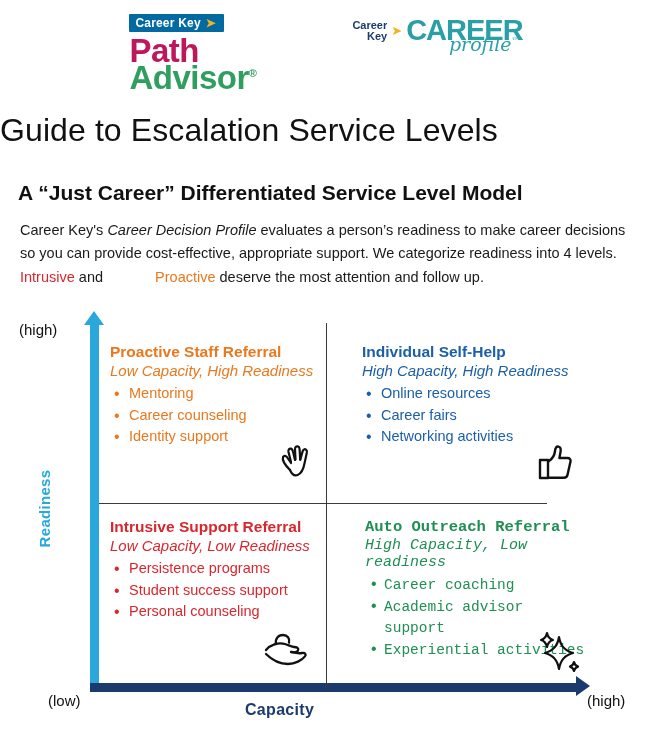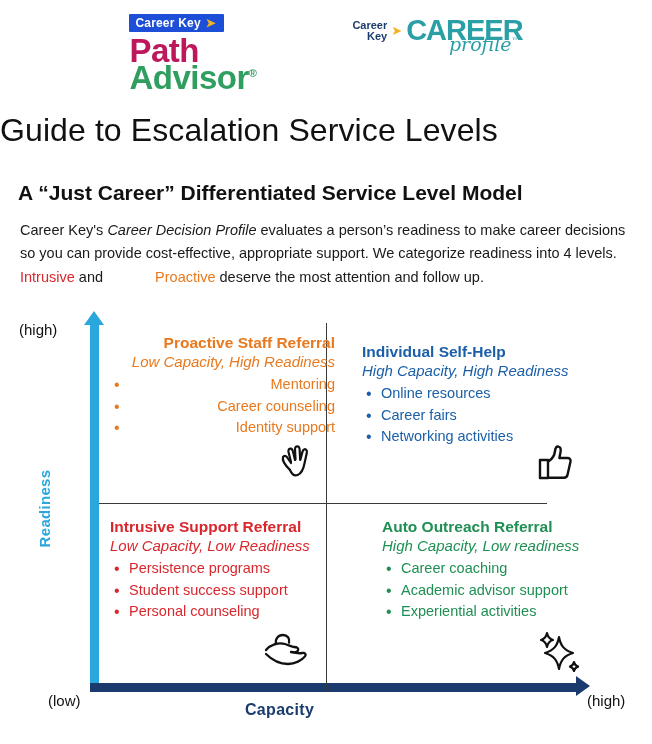--- a/index.html
+++ b/index.html
@@ -22,21 +22,21 @@
     justify-content: center;
     align-items: flex-start;
     gap: 96px;
     padding-top: 14px;
   }
   .logo-pathadvisor {
     text-align: left;
     line-height: 1;
   }
   .ck-badge {
-    background: #1d4ed8;
+    background: #0369a1;
     color: #ffffff;
     font-size: 12px;
     font-weight: bold;
     letter-spacing: .2px;
     padding: 3px 8px 3px 6px;
     display: inline-flex;
     align-items: center;
     gap: 5px;
     border-radius: 1px;
   }
@@ -230,24 +230,24 @@
     font-size: 16px;
     font-weight: bold;
     color: #1b3b6f;
     letter-spacing: .3px;
   }
 
   .quad {
     position: absolute;
     width: 225px;
   }
-  .q-tl { left: 110px; top: 29px; text-align: right; }
+  .q-tl { left: 110px; top: 38px; }
   .q-tr { left: 362px; top: 38px; }
   .q-bl { left: 110px; top: 213px; }
-  .q-br { left: 382px; top: 213px; }
+  .q-br { left: 365px; top: 213px; font-family: Liberation Mono, monospace; }
 
   .q-title {
     font-size: 15.5px;
     font-weight: bold;
     margin: 0 0 1px 0;
   }
   .q-sub {
     font-size: 15px;
     font-style: italic;
     margin: 0 0 4px 0;

